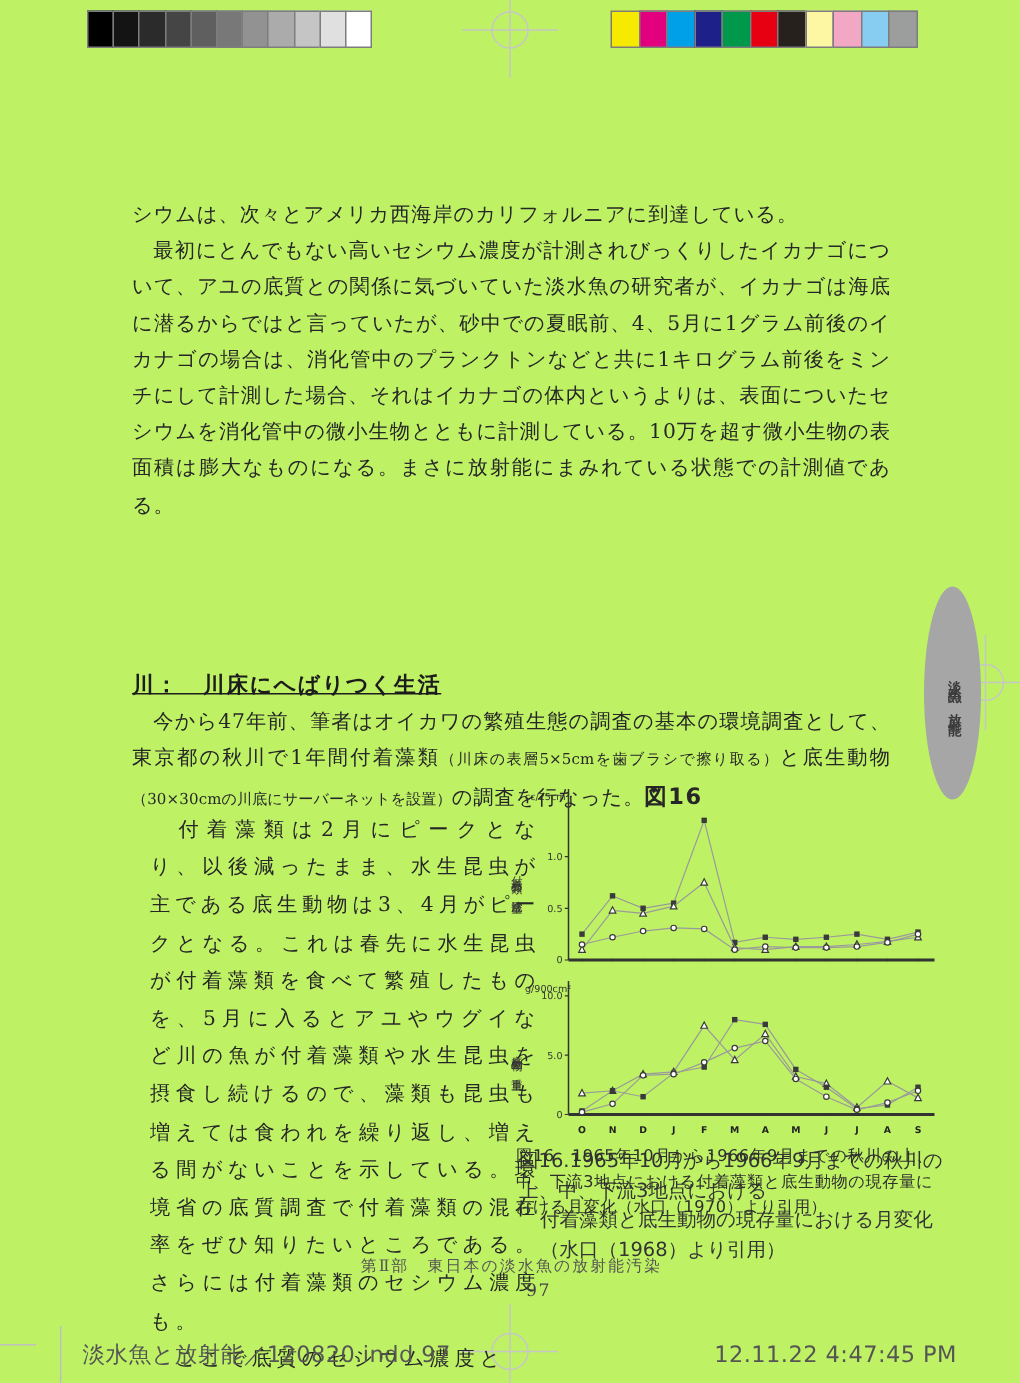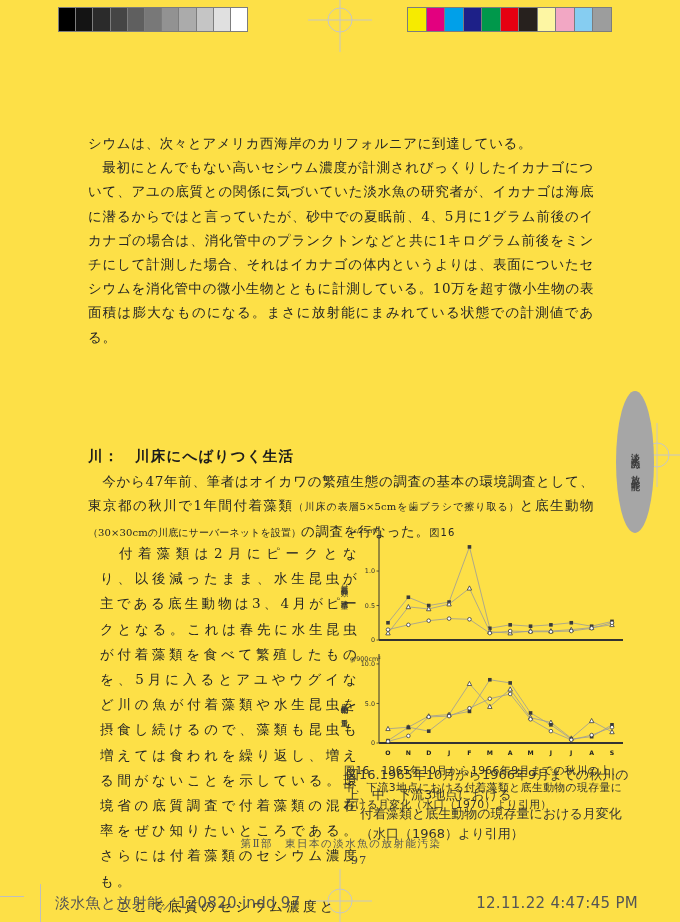--- a/index.html
+++ b/index.html
@@ -1,32 +1,32 @@
 <!DOCTYPE html>
 <html><head>
 <meta charset="utf-8">
 <style>
   html,body{margin:0;padding:0;background:#e8e8e8;}
-  #page{position:relative;width:680px;height:922px;background:#fde047;overflow:hidden;
+  #page{position:relative;width:680px;height:922px;background:#bef264;overflow:hidden;
         font-family:"DejaVu Serif","Liberation Serif",serif;color:#262626;}
   .abs{position:absolute;}
   
   .swatch-row{display:flex;}
   .swatch-row .sw{height:25px;border:1px solid #7d7d7d;box-sizing:border-box;margin-left:-1px;}
   .gs .sw{width:18.2px;}
   .cb .sw{width:19.5px;}
   
   .regmark{pointer-events:none;}
   
   .para{font-size:13.5px;line-height:24.2px;letter-spacing:0.6px;text-align:justify;margin:0;
         text-justify:inter-character;}
   .small-inline{font-size:10px;letter-spacing:0.1px;}
-  .figref{font-family:"DejaVu Sans","Liberation Sans",sans-serif;font-weight:400;font-size:10px;letter-spacing:1px;}
+  .figref{font-family:"DejaVu Sans","Liberation Sans",sans-serif;font-weight:700;font-size:15px;letter-spacing:1px;}
   .heading{font-family:"DejaVu Sans","Liberation Sans",sans-serif;font-weight:700;
-           font-size:14.5px;letter-spacing:1.2px;color:#1c1c1c;margin:0;}
+           font-size:14.5px;letter-spacing:1.2px;color:#1c1c1c;margin:0;text-decoration:underline;}
   .leftcol .para{line-height:25.2px;letter-spacing:3.2px;}
   
   .figure{width:294px;}
   .chart-row{display:flex;align-items:center;}
   .ylab{writing-mode:vertical-rl;text-orientation:upright;font-family:"DejaVu Sans","Liberation Sans",sans-serif;
         font-size:7.5px;letter-spacing:1.5px;color:#333;width:13px;text-align:center;}
   .emb-cap{font-family:"DejaVu Sans","Liberation Sans",sans-serif;font-size:13px;color:#333;
            line-height:1.5;margin-left:10px;margin-top:3px;}
   .emb-cap .l2{margin-left:14px;}
   .caption{font-family:"DejaVu Sans","Liberation Sans",sans-serif;font-size:10.8px;line-height:1.58;

